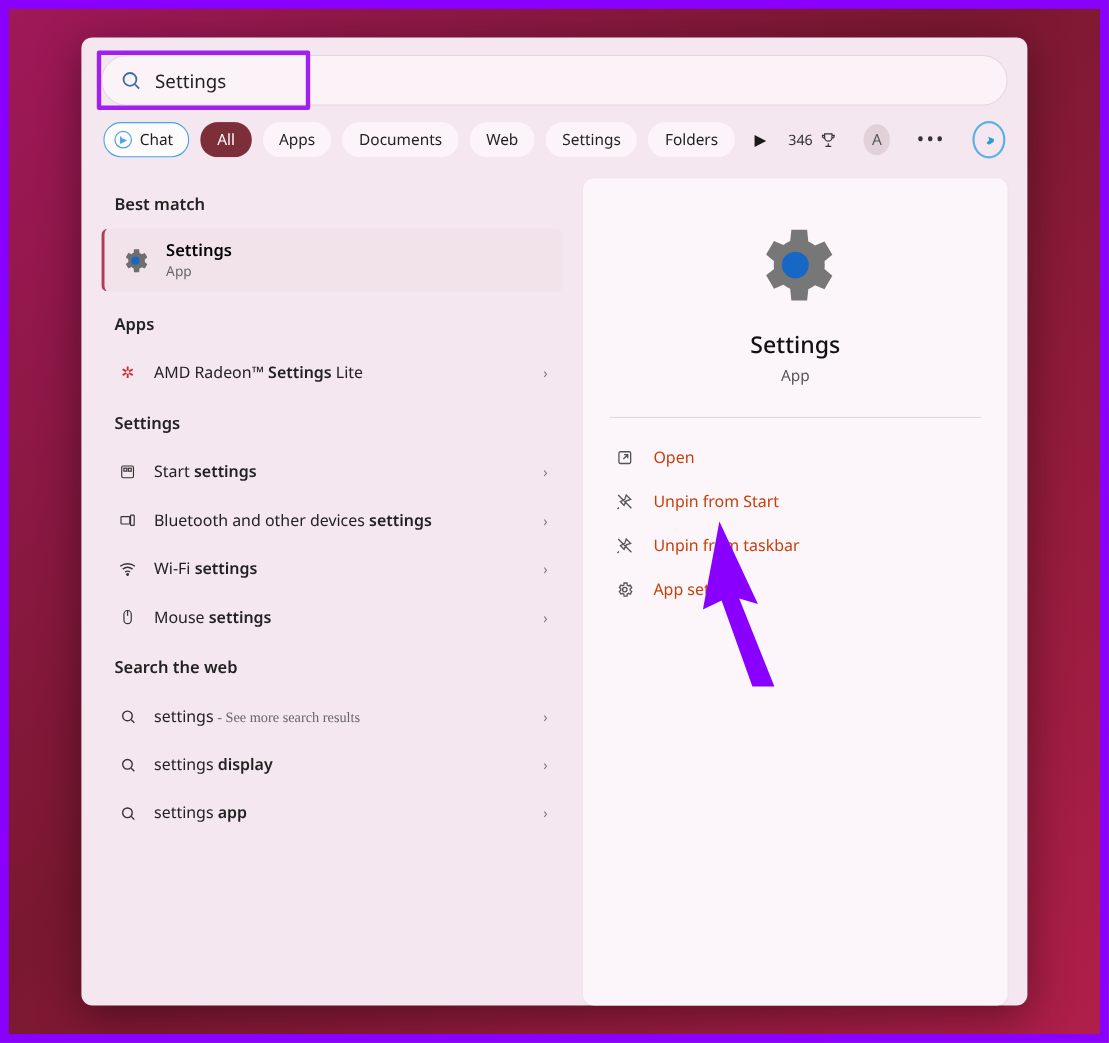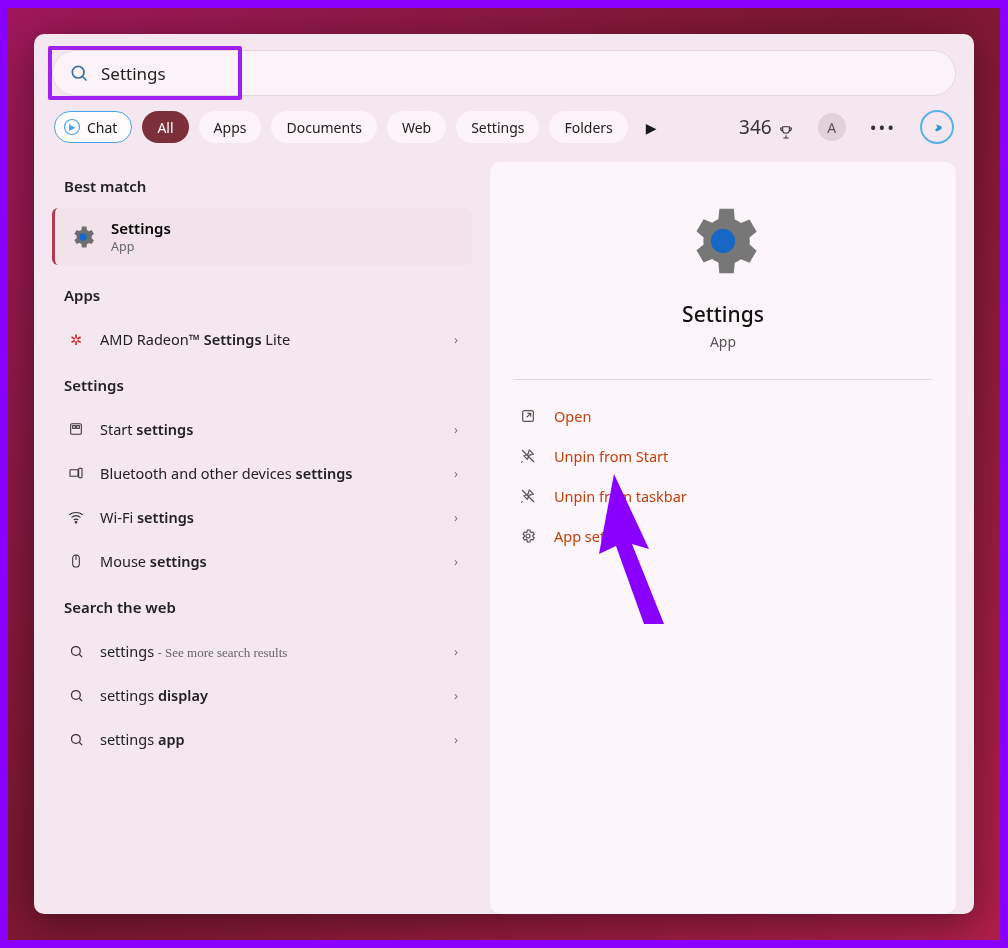--- a/index.html
+++ b/index.html
@@ -3,21 +3,21 @@
 <meta charset="utf-8">
 <style>
   * { box-sizing: border-box; margin: 0; padding: 0; font-family: "Segoe UI", system-ui, sans-serif; }
   html, body { width: 1008px; height: 948px; overflow: hidden; }
   body {
     background: linear-gradient(135deg, #a0185a 0%, #7a1830 45%, #b01f4a 100%);
     display: flex; align-items: center; justify-content: center;
     border: 8px solid #8a00ff;
   }
   .window {
-    width: 940px; height: 880px;
+    width: 860px; height: 880px;
     background: #f5e7ef;
     border-radius: 10px;
     box-shadow: 0 10px 40px rgba(0,0,0,.4);
     padding: 16px 18px 0 18px;
     display: flex; flex-direction: column;
     position: relative;
   }
 
   
   .search-wrap {
@@ -53,21 +53,21 @@
     border: 1px solid transparent;
   }
   .pill.chat {
     border: 1.5px solid #4aa3e6; background: #fdfbfc; gap: 6px; padding-left:8px;
   }
   .pill.all {
     background: #7d2f39; color: #fff;
   }
   .play-icon { font-size: 14px; color: #1a1a1a; margin-left: 8px; cursor: pointer; }
   .spacer { flex: 1; }
-  .points { display:flex; align-items:flex-end; gap:6px; font-size:19px; color:#333; }
+  .points { display:flex; align-items:center; gap:6px; font-size:13px; color:#333; }
   .avatar-circle {
     width: 28px; height: 28px; border-radius: 50%;
     background: #e3d1da; color: #555; display:flex;align-items:center;justify-content:center;
     font-size: 14px; margin-left: 14px; cursor:pointer;
   }
   .more-dots { font-size: 18px; color:#333; margin: 0 14px; cursor:pointer; letter-spacing:2px;}
   .bing-circle {
     width: 34px; height: 34px; border-radius: 50%;
     border: 2px solid #5cb0e8; display:flex;align-items:center;justify-content:center;
     cursor:pointer;

